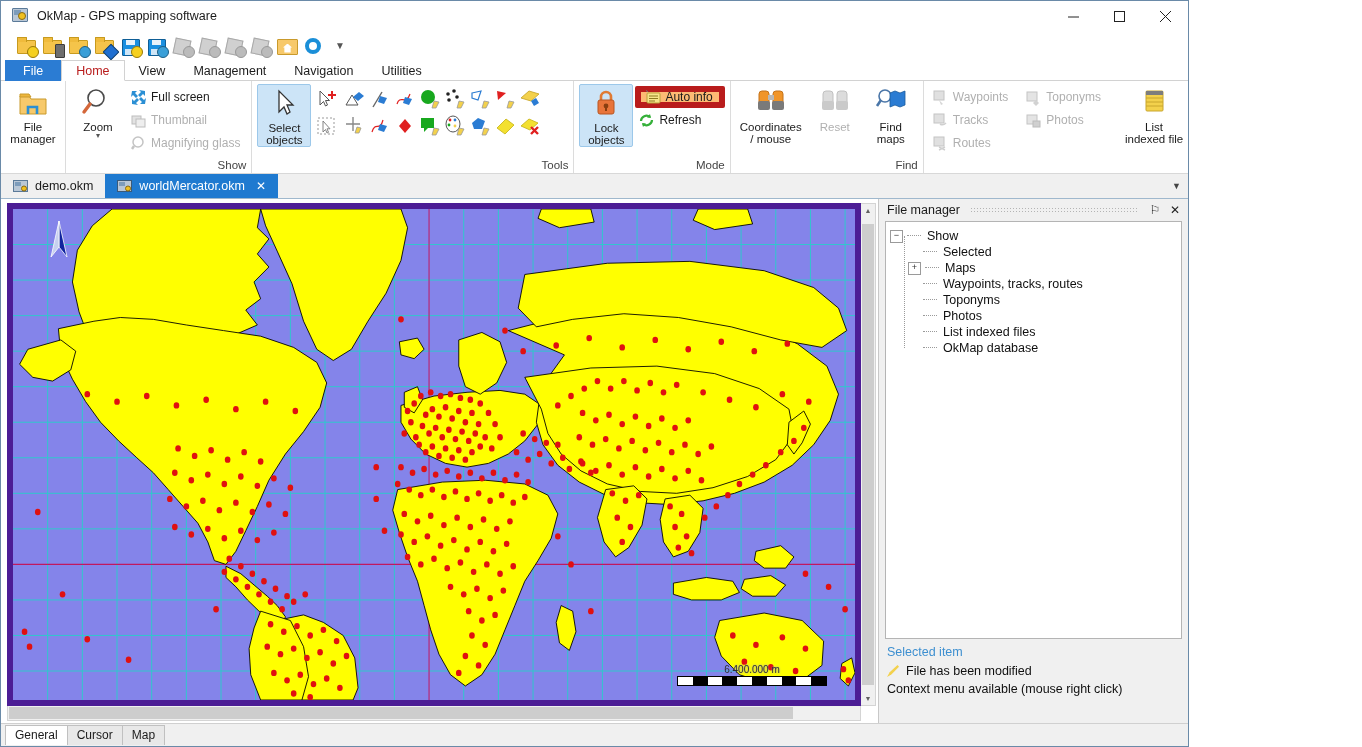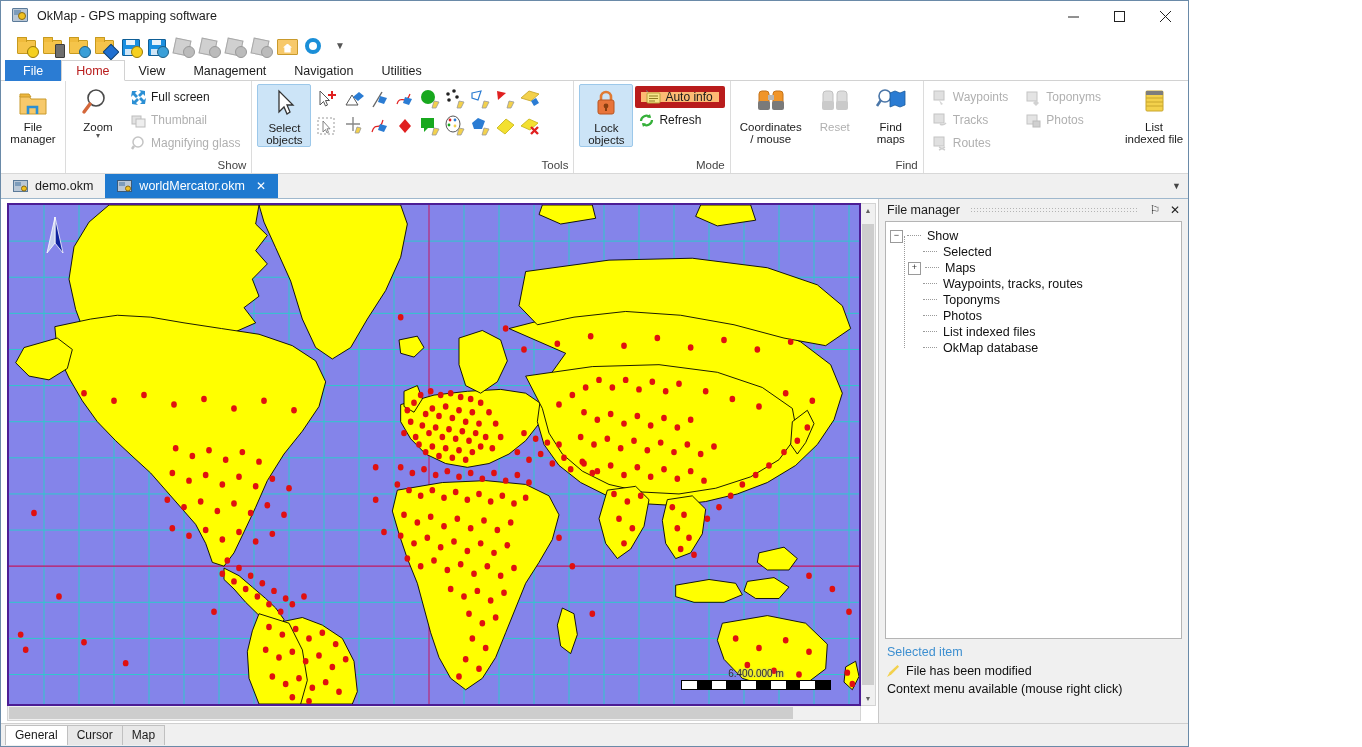--- a/index.html
+++ b/index.html
@@ -224,21 +224,21 @@
   .mapwrap {
     flex:1; position:relative; min-width:0;
     background:#ffffff;
     padding:4px 2px 2px 6px;
     box-sizing:border-box;
     display:flex; flex-direction:column;
   }
   .mapinner { flex:1; display:flex; min-height:0; }
   .mapcanvas {
     flex:1; position:relative; overflow:hidden;
-    border:2px solid #4c1d95;
+    border:6px solid #4c1d95;
     background:#7dd3fc;
     min-width:0;
   }
   .vscroll {
     width:15px; background:#f0f0f0; border:1px solid #d4d4d4;
     border-left:none; box-sizing:border-box;
     display:flex; flex-direction:column; justify-content:space-between;
   }
   .hscrollrow { height:15px; display:flex; margin-top:0px;}
   .hscroll {

